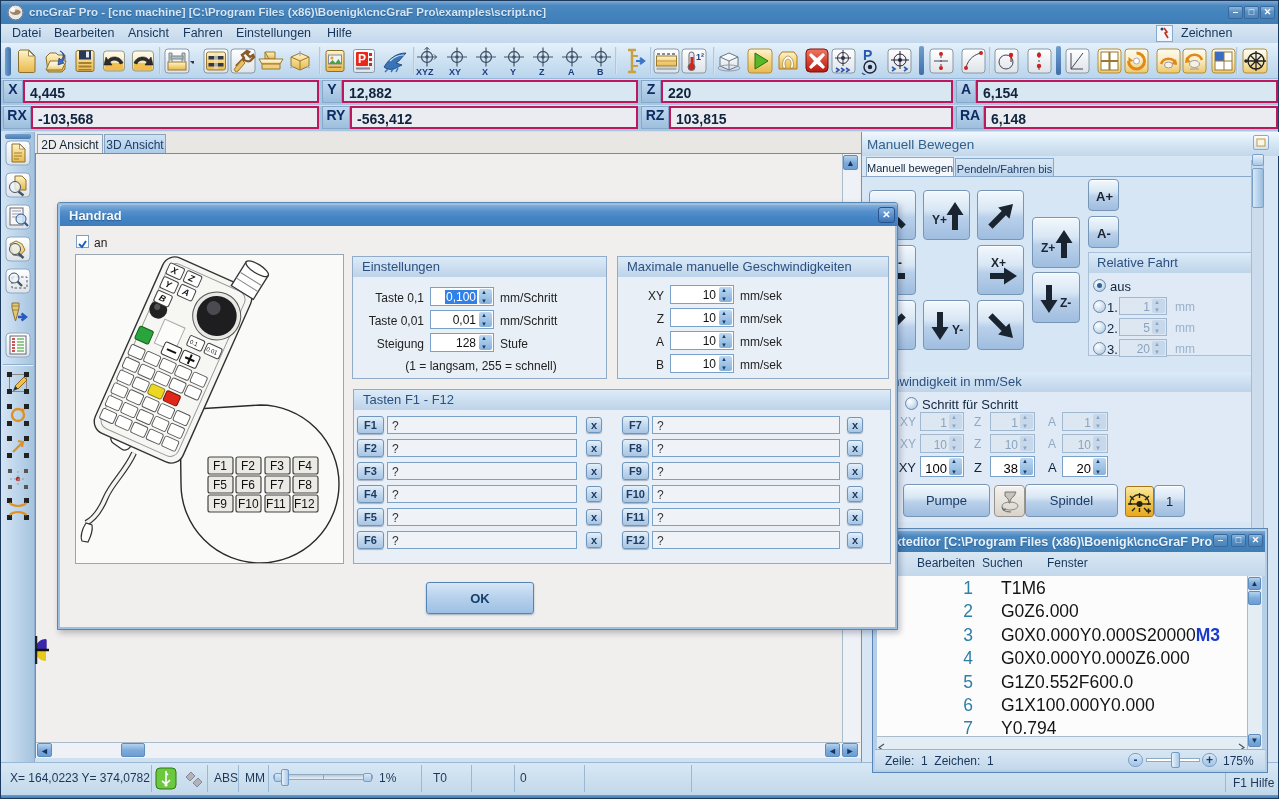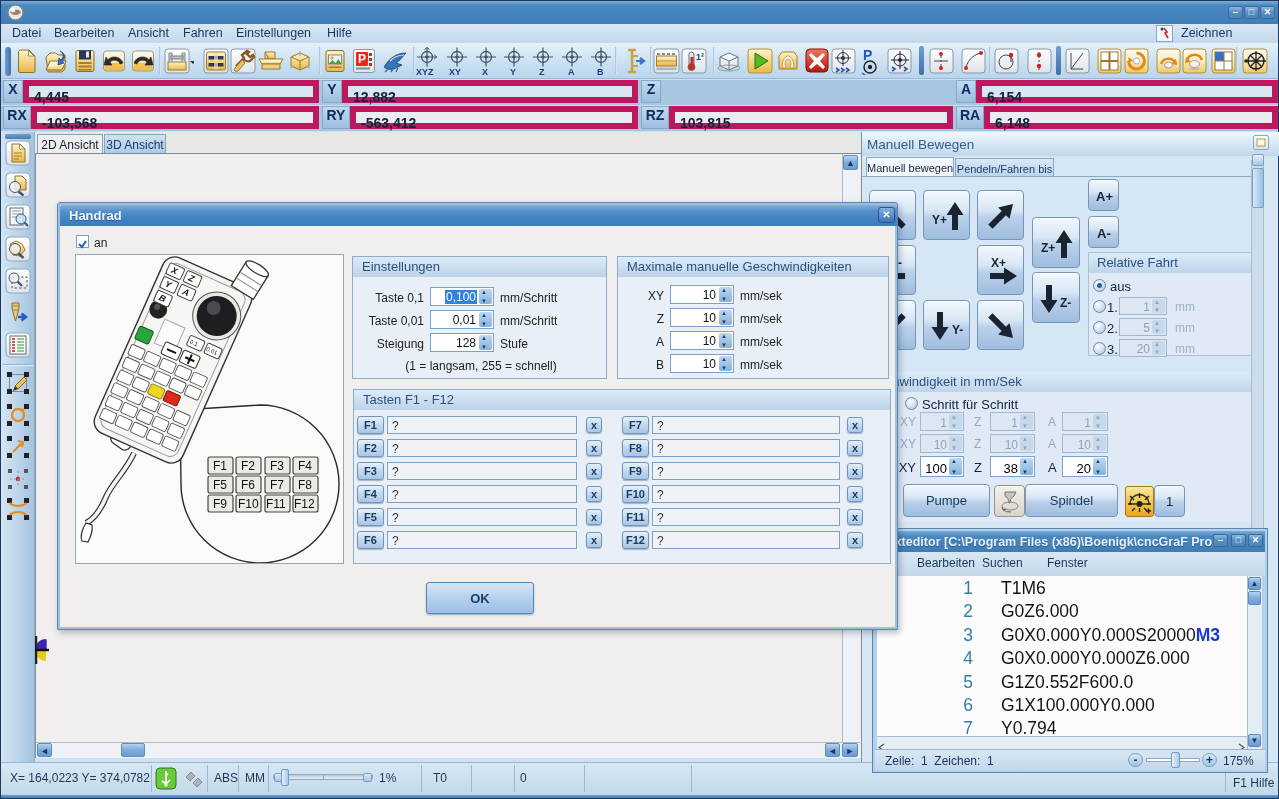--- a/index.html
+++ b/index.html
@@ -11,21 +11,21 @@
 
 #menubar{position:absolute;left:1px;top:24px;width:1277px;height:19px;background:linear-gradient(180deg,#d9e7f3,#c3d8ec);font-size:12.5px;color:#16365c;text-decoration:underline;}
 #menubar span.mi{position:absolute;top:2px;}
 
 #toolbar{position:absolute;left:1px;top:43px;width:1277px;height:36px;background:linear-gradient(180deg,#e6f1fa 0%,#cfe3f3 45%,#bad5ec 100%);border-bottom:1px solid #96b9d9;}
 .tsep{position:absolute;top:4px;width:2px;height:27px;background:linear-gradient(90deg,#9db9d3,#e8f2fa);}
 .tbsep{position:absolute;top:3px;width:5px;height:29px;background:linear-gradient(180deg,#6f9fce,#3f6fa8);border-radius:2px;}
 
 .crow{position:absolute;left:1px;width:1277px;height:25px;background:#a8c6e2;}
 .clabel{position:absolute;left:0;top:0;height:23px;background:linear-gradient(180deg,#c2d9ee,#9dbedd);color:#0c2c64;font-weight:bold;font-size:14px;text-align:center;border:1px solid #86a9cb;}
-.cval{position:absolute;top:0;height:23px;background:#d9e7f2;border:6px solid #be185d;color:#10243c;font-weight:bold;font-size:14px;padding:3px 16px 0 5px;}
+.cval{position:absolute;top:0;height:23px;background:#d9e7f2;border:2px solid #be185d;color:#10243c;font-weight:bold;font-size:14px;padding:3px 16px 0 5px;}
 .crow.r2 .cval{background:#ebecf2;}
 
 #leftbar{position:absolute;left:1px;top:132px;width:34px;height:630px;background:linear-gradient(90deg,#d4e5f4,#b3cee6 70%,#a5c3de);border-right:1px solid #8fb0d0;}
 .lbi{position:absolute;left:4px;width:26px;height:26px;}
 
 #tabrow{position:absolute;left:35px;top:132px;width:826px;height:21px;background:#e9e7e3;}
 .vtab{position:absolute;top:2px;height:19px;font-size:12px;color:#1c3c64;text-align:center;padding-top:3px;white-space:nowrap;}
 #canvas{position:absolute;left:35px;top:153px;width:826px;height:605px;background:#f1efed;border-top:1px solid #7d8b99;border-left:1px solid #7d8b99;}
 
 .sbtn{position:absolute;background:linear-gradient(180deg,#b5d3ee,#7fabdb 50%,#6d9dd2);border:1px solid #5e8cbc;border-radius:2px;color:#16355f;font-size:9px;text-align:center;line-height:14px;}
@@ -60,20 +60,21 @@
 <body>
 <div id="win"></div>
 
 <div id="title">
  <svg class="abs" style="left:6px;top:3px" width="17" height="17" viewBox="0 0 17 17">
       <circle cx="8.5" cy="8.5" r="7.5" fill="#e8e8ea" stroke="#9aa"></circle>
       <circle cx="8.5" cy="8.5" r="7.5" fill="none" stroke="#778"></circle>
       <path d="M3 8 a6 4 0 0 1 11 0 a6 5 0 0 1 -11 0" fill="#8a6a40" opacity=".8"></path>
       <circle cx="6" cy="6" r="2.4" fill="#fff" opacity=".9"></circle>
     </svg>
+ <span class="txt">cncGraF Pro - [cnc machine] [C:\Program Files (x86)\Boenigk\cncGraF Pro\examples\script.nc]</span>
  <div class="wbtn" style="left:1227px;">‒</div>
  <div class="wbtn" style="left:1243px;">□</div>
  <div class="wbtn" style="left:1259px;">✕</div>
 </div>
 
 <div id="menubar">
  <span class="mi" style="left:11px">Datei</span>
  <span class="mi" style="left:53px">Bearbeiten</span>
  <span class="mi" style="left:127px">Ansicht</span>
  <span class="mi" style="left:182px">Fahren</span>
@@ -369,20 +370,21 @@
       <text x="9" y="28" font-size="9" font-weight="bold" fill="#1c3c80" font-family="Liberation Sans">B</text>
     </svg>
 </div>
 
 <div class="crow r1" style="top:80px;">
  <div class="clabel" style="left:2px;width:20px;">X</div>
     <div class="cval" style="left:22px;width:296px;">4,445</div>
  <div class="clabel" style="left:321px;width:20px;">Y</div>
     <div class="cval" style="left:341px;width:296px;">12,882</div>
  <div class="clabel" style="left:640px;width:20px;">Z</div>
+    <div class="cval" style="left:660px;width:292px;">220</div>
  <div class="clabel" style="left:955px;width:20px;">A</div>
     <div class="cval" style="left:975px;width:302px;">6,154</div>
 </div>
 <div class="crow r2" style="top:106px;">
  <div class="clabel" style="left:2px;width:28px;">RX</div>
     <div class="cval" style="left:30px;width:288px;">-103,568</div>
  <div class="clabel" style="left:321px;width:28px;">RY</div>
     <div class="cval" style="left:349px;width:288px;">-563,412</div>
  <div class="clabel" style="left:640px;width:28px;">RZ</div>
     <div class="cval" style="left:668px;width:284px;">103,815</div>

